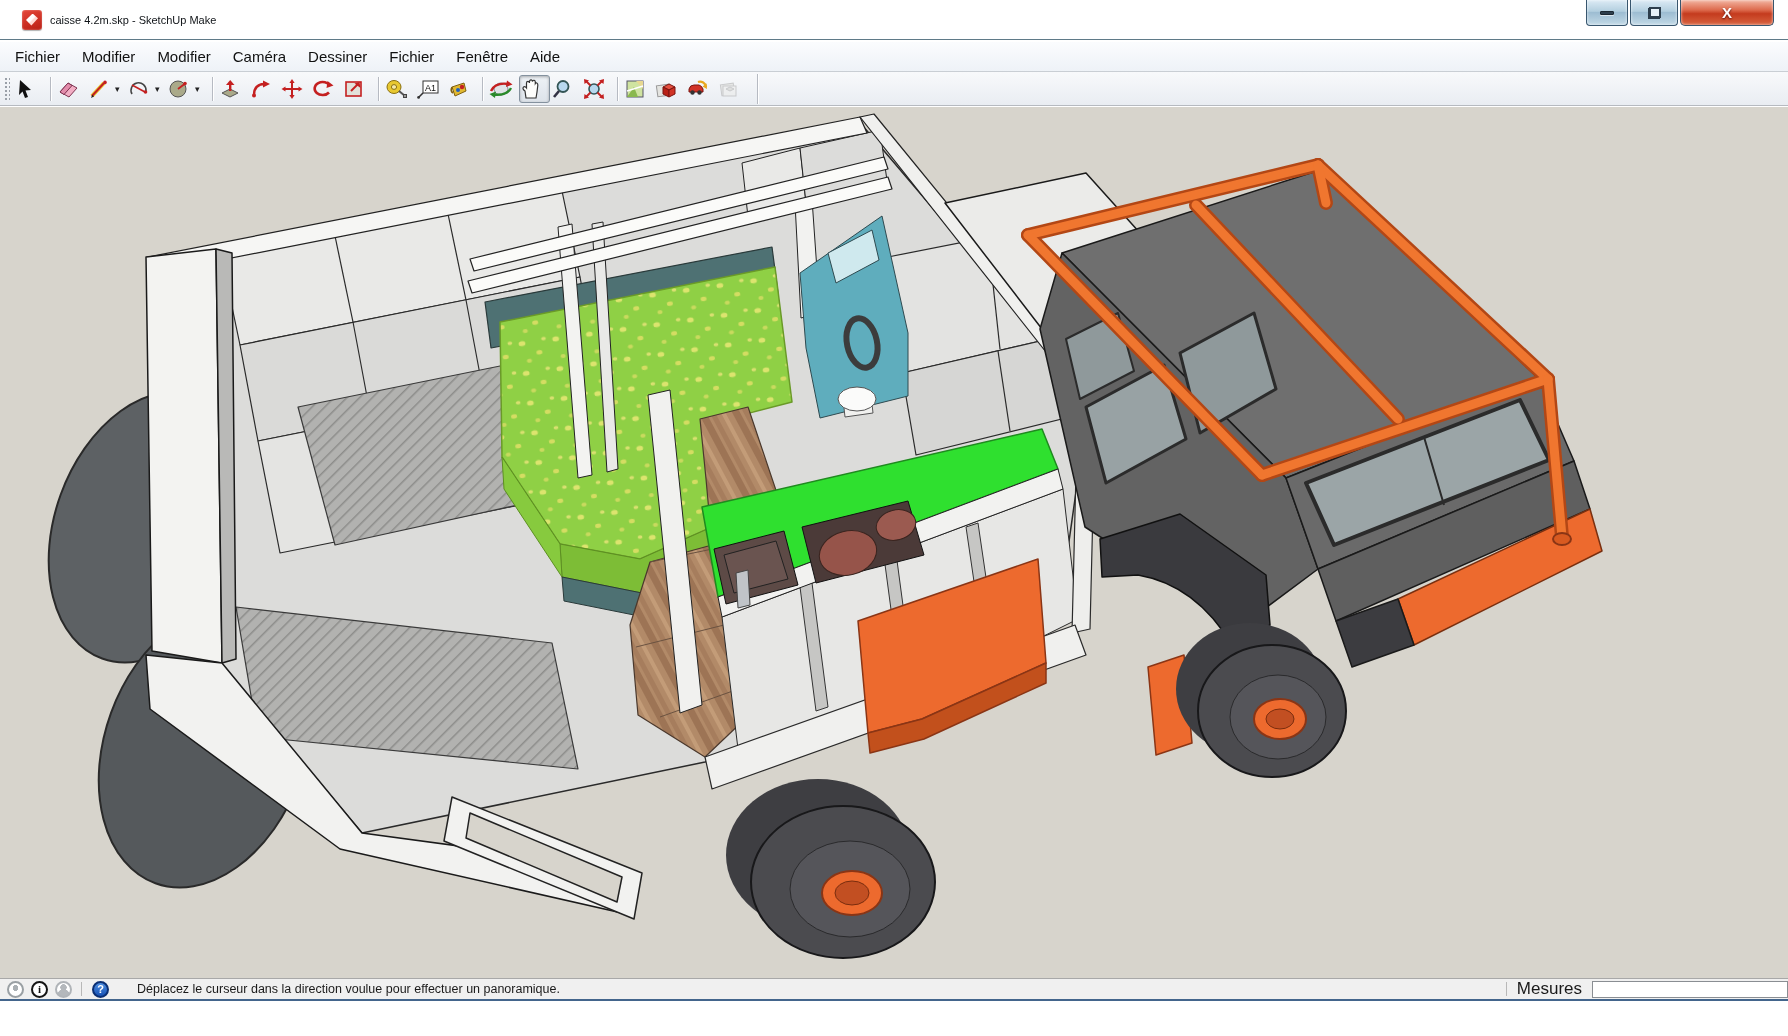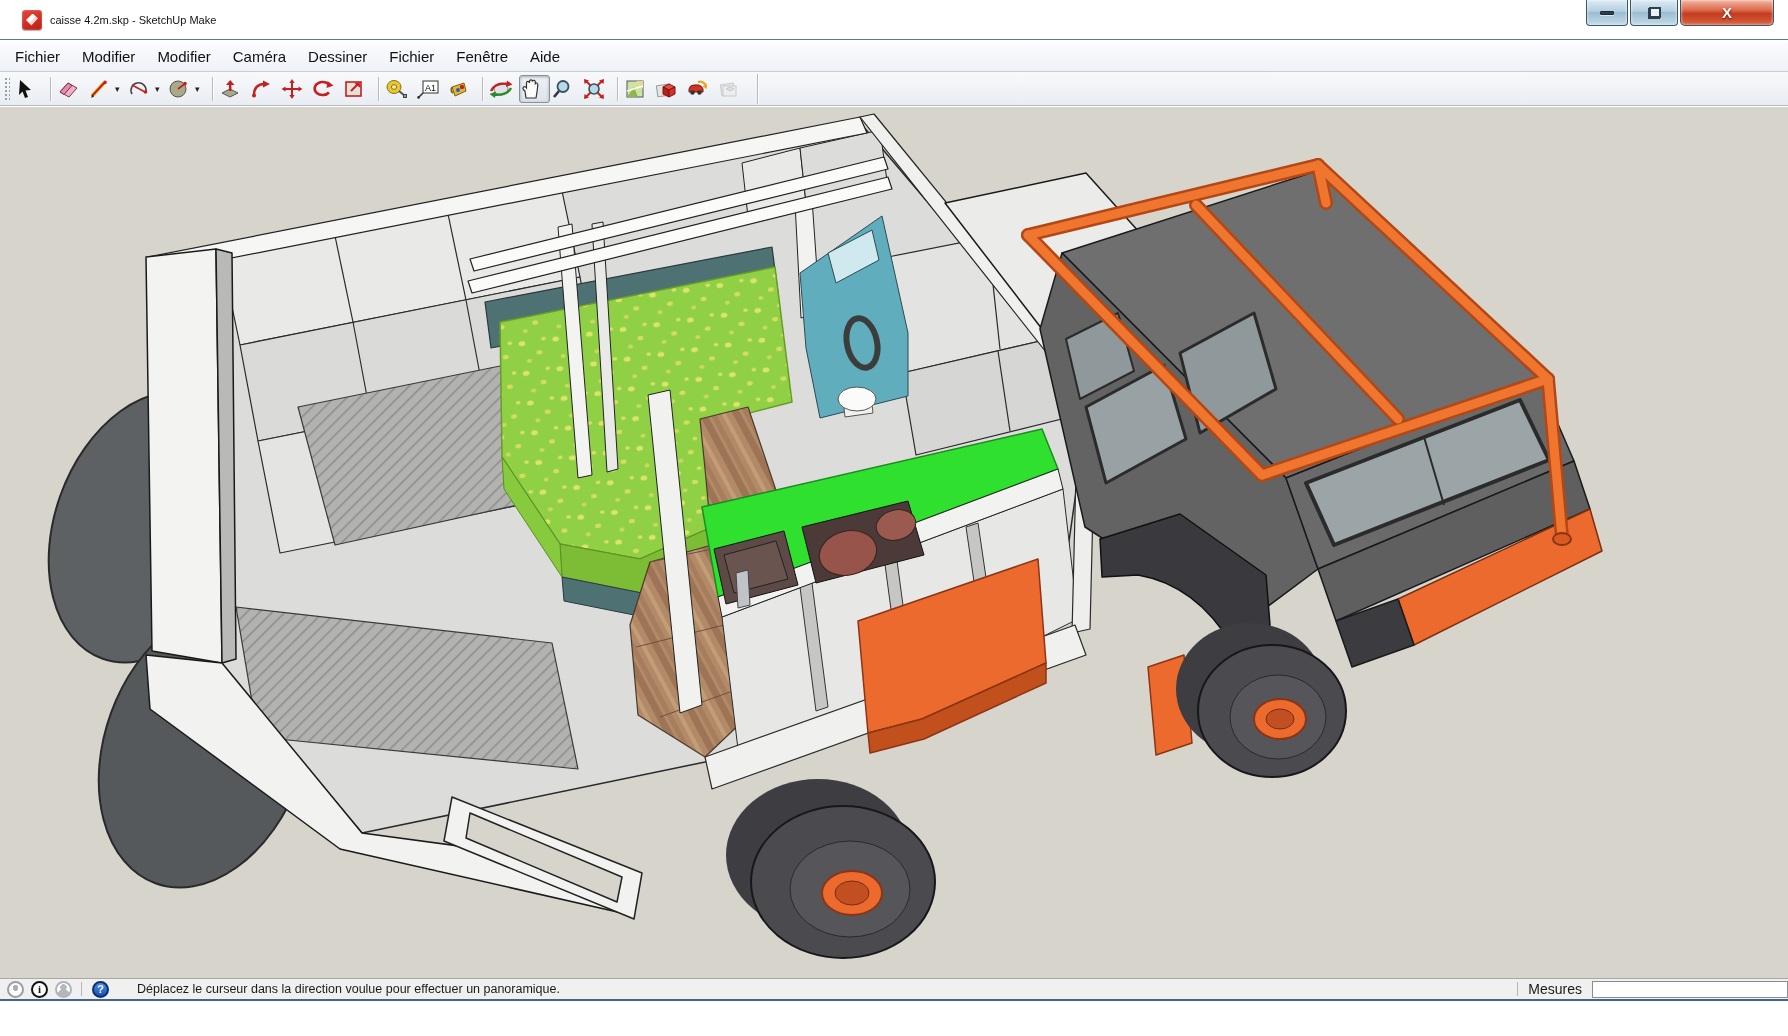--- a/index.html
+++ b/index.html
@@ -60,21 +60,21 @@
   .sb-icon { width:17px; height:17px; border-radius:50%; margin-left:7px; display:flex; align-items:center; justify-content:center; font-size:11px; font-weight:bold; }
   .sb-geo { border:2px solid #9aa0a4; background:radial-gradient(circle at 50% 40%, #aab0b4 0 3px, #fff 3px); }
   .sb-credits { border:2px solid #141414; color:#111; background:#fff; font-family:"Liberation Serif",serif; }
   .sb-person { border:2px solid #b0b4b8; background:
       radial-gradient(circle at 50% 34%, #b4b8bc 0 3px, transparent 3.4px),
       radial-gradient(circle at 50% 95%, #b4b8bc 0 6px, transparent 6.4px), #fff; }
   .sb-help { border:2px solid #0b2f73; background:linear-gradient(180deg,#4f8fe0,#1651b5); color:#fff; margin-left:10px; }
   .sb-sep { width:1px; height:14px; background:#b8b8b8; margin-left:9px; }
   .sb-msg { margin-left:28px; }
   .sb-right { margin-left:auto; display:flex; align-items:center; }
-  .sb-mesures { font-size:14px; margin:0 10px 0 10px; }
+  .sb-mesures { font-size:17px; margin:0 10px 0 10px; }
   .sb-input { width:196px; height:17px; border:1px solid #8a8e93; background:#fff; font-size:12px; padding:0 3px; }
   .below-strip { position:absolute; left:0; top:1003px; width:1788px; height:33px; background:#fff; }
 </style>
 </head>
 <body>
 
 <div class="app">
 
   <div class="titlebar">
     <div class="app-icon"></div>

